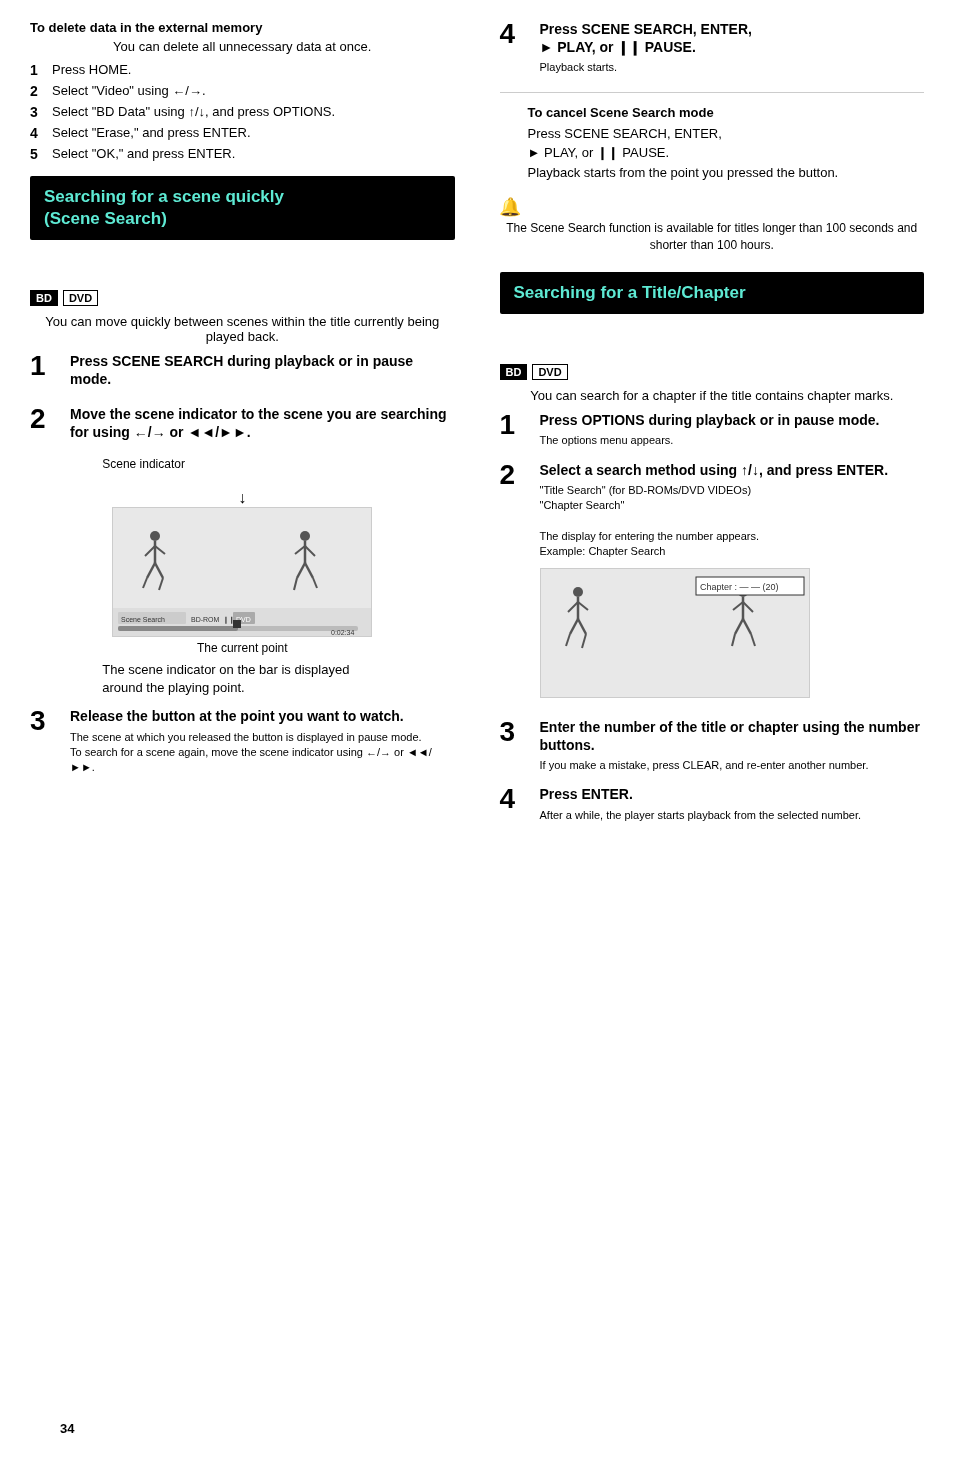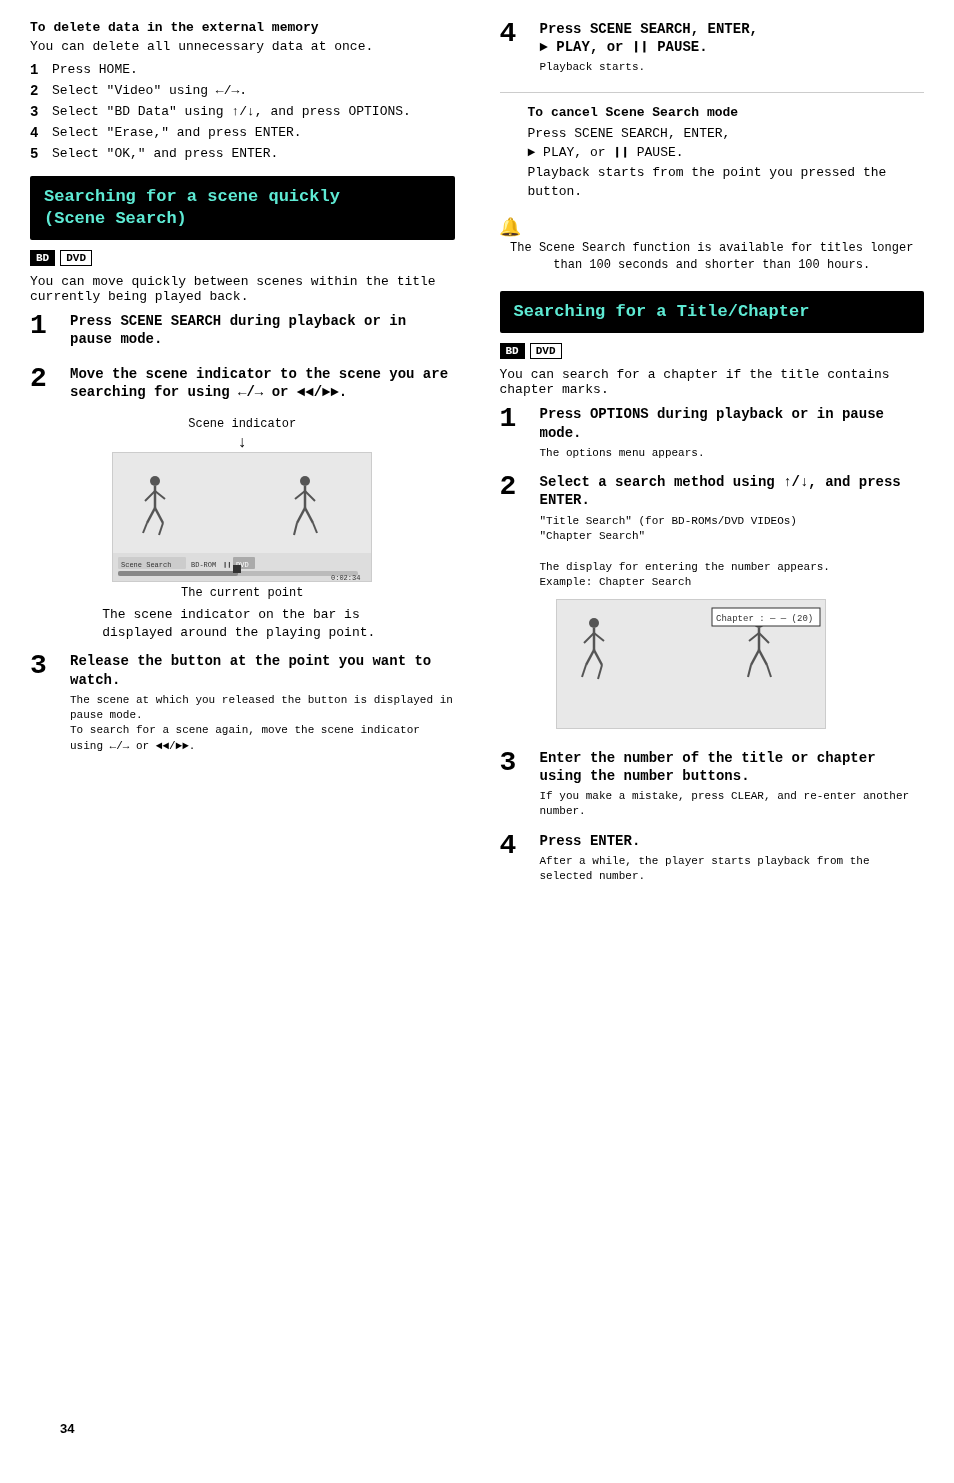--- a/index.html
+++ b/index.html
@@ -8,38 +8,38 @@
       font-size: 13px;
       background: #fff;
       color: #000;
       width: 954px;
       min-height: 1483px;
       padding: 20px 30px;
     }
     .page-layout {
       display: flex;
       gap: 45px;
-      font-family: Liberation Mono, monospace;
     }
     .left-col {
       flex: 1;
       max-width: 440px;
     }
     .right-col {
       flex: 1;
       max-width: 440px;
     }
     .section-title-bold {
       font-weight: bold;
       font-size: 13px;
       margin-bottom: 4px;
     }
     .section-intro {
       font-size: 13px;
       margin-bottom: 8px;
+      text-align: center;
     }
     .step-list {
       list-style: none;
       margin-bottom: 10px;
     }
     .step-item {
       display: flex;
       align-items: flex-start;
       margin-bottom: 5px;
       font-size: 13px;
@@ -70,20 +70,21 @@
       gap: 5px;
       margin: 8px 0;
     }
     .badge {
       border: 1.5px solid #000;
       font-size: 11px;
       font-weight: bold;
       padding: 1px 5px;
       background: #fff;
       color: #000;
+      margin-top: 40px;
     }
     .badge.filled {
       background: #000;
       color: #fff;
     }
     .big-step {
       display: flex;
       align-items: flex-start;
       margin-bottom: 12px;
     }
@@ -146,21 +147,21 @@
       bottom: 27px;
       left: 30px;
       font-size: 13px;
       font-weight: bold;
     }
     .chapter-img-box {
       border: 1px solid #ccc;
       background: #f5f5f5;
       width: 270px;
       height: 130px;
-      margin: 8px 16px;
+      margin: 8px 0;
       position: relative;
       overflow: hidden;
     }
   </style>
 </head>
 <body>
 
 <div style="position:relative; min-height:1443px;">
   <div class="page-layout">
 
@@ -215,21 +216,21 @@
       </div>
 
       <div class="big-step">
         <div class="big-num">2</div>
         <div class="big-step-content">
           <div class="step-header">Move the scene indicator to the scene you are searching for using ←/→ or ◄◄/►►.</div>
         </div>
       </div>
 
       <div class="scene-svg-wrap">
-        <div class="label-top" style="font-size:12px; text-align:center; margin-bottom:3px;">Scene indicator</div>
+        <div class="label-top" style="font-size:12px; margin-bottom:18px;">Scene indicator</div>
 
         <div style="text-align:center; font-size:16px;">↓</div>
 
         <div class="diagram-box">
           <svg width="260" height="130" viewBox="0 0 260 130" xmlns="http://www.w3.org/2000/svg">
 
             <rect width="260" height="130" fill="#e8e8e8"></rect>
 
             <g transform="translate(30,20)">
 

